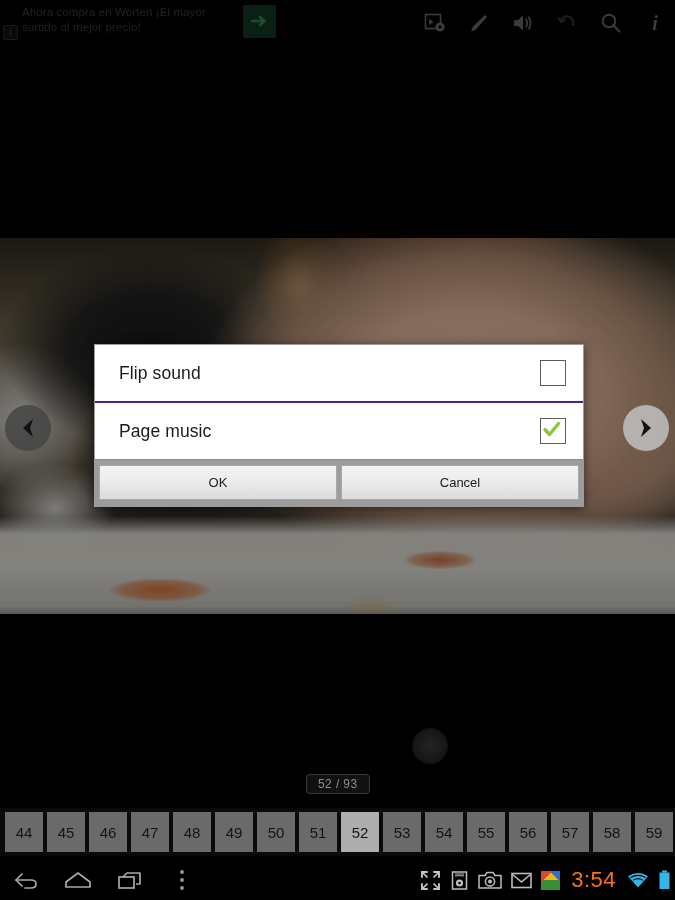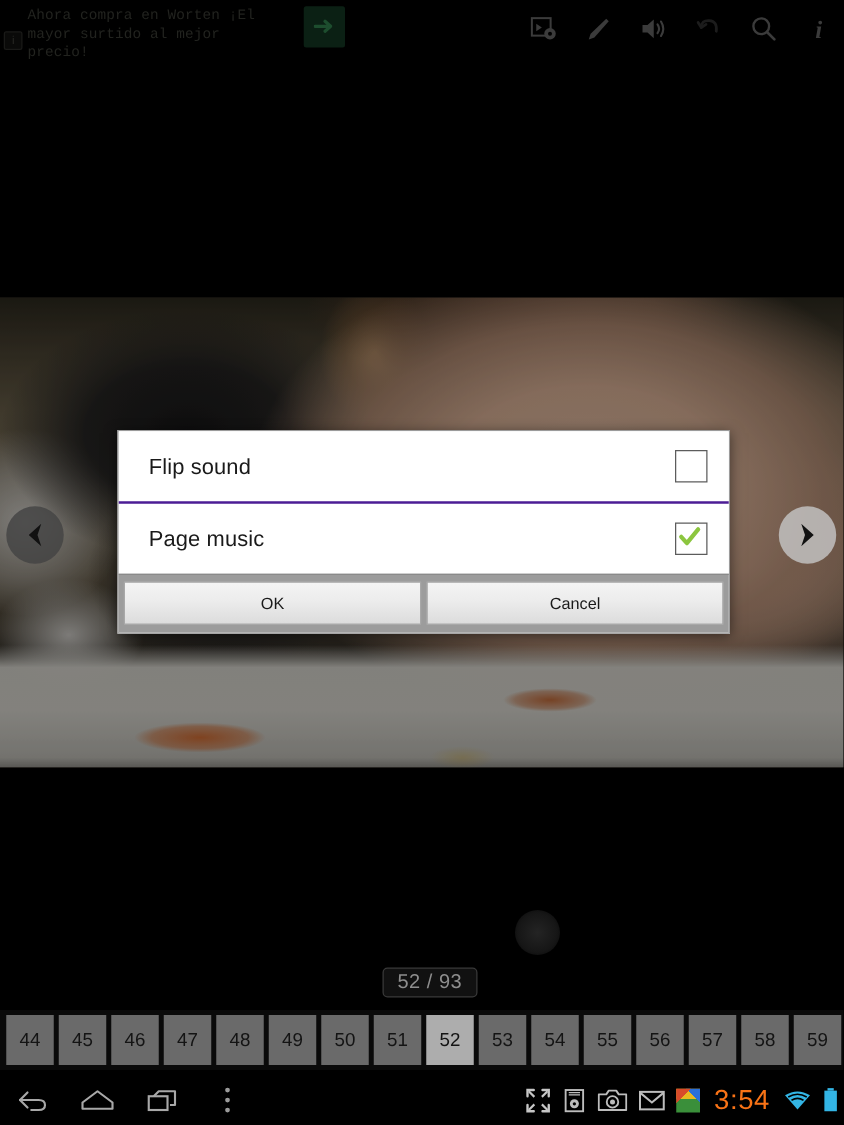--- a/index.html
+++ b/index.html
@@ -44,21 +44,20 @@
     background: #0a0a09;
   }
   .ad-text {
     position: absolute;
     left: 22px; top: 5px;
     width: 200px;
     color: #22231f;
     font-size: 11.5px;
     line-height: 15px;
     letter-spacing: 0.1px;
-    font-family: Liberation Mono, monospace;
   }
   .ad-cta {
     position: absolute;
     left: 243px; top: 5px;
     width: 33px; height: 33px;
     background: #0b2014;
     border-radius: 2px;
   }
   .ad-cta svg { display: block; margin: 8px auto; }
 
@@ -219,21 +218,21 @@
 
   
   .page-indicator {
     position: absolute;
     left: 306px; top: 774px;
     padding: 2px 11px;
     border: 1px solid #3a3a3a;
     border-radius: 4px;
     background: #111;
     color: #8e8e8e;
-    font-size: 16px;
+    font-size: 12px;
     letter-spacing: 0.4px;
     z-index: 7;
   }
 
   
   .thumb-strip {
     position: absolute;
     left: 0; top: 808px;
     width: 675px; height: 48px;
     background: #0a0a0a;

